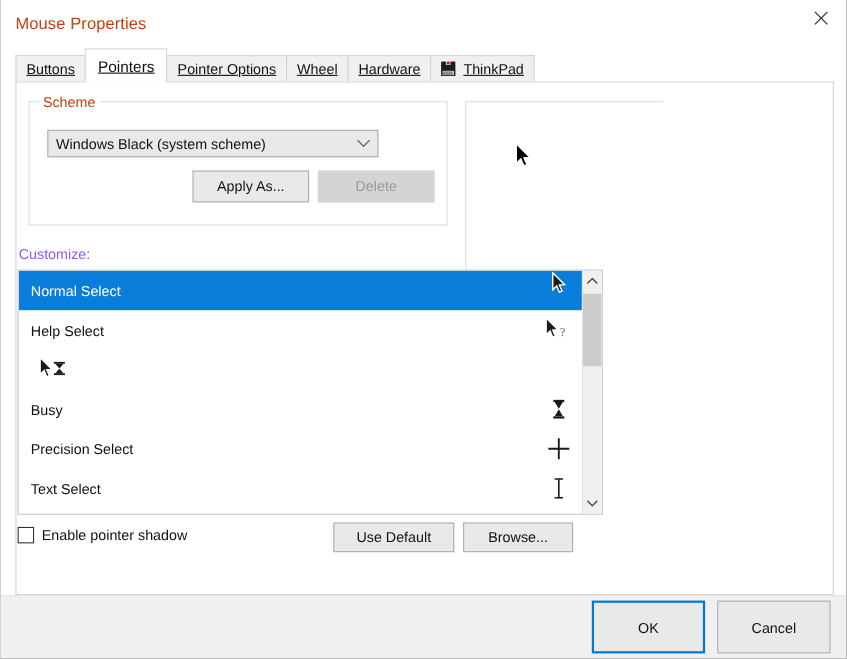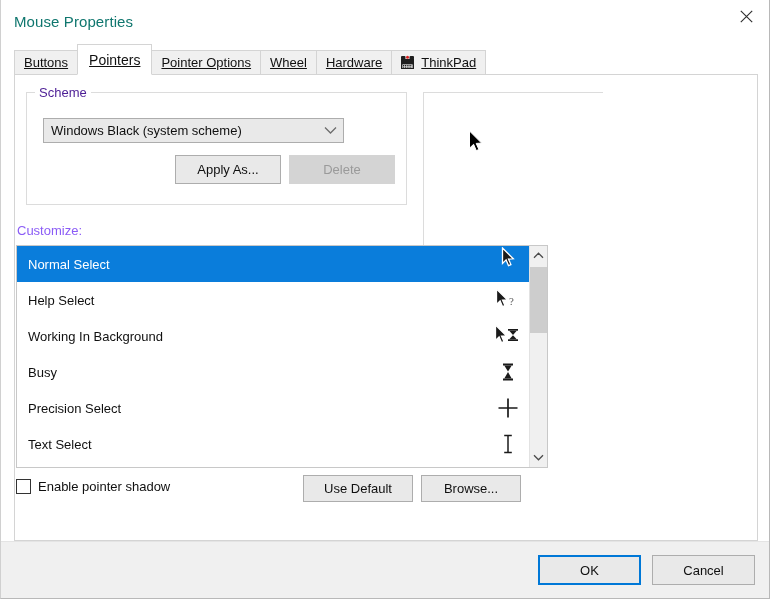--- a/index.html
+++ b/index.html
@@ -34,21 +34,21 @@
   .titlebar {
     height: 42px;
     flex: 0 0 42px;
     display: flex;
     align-items: center;
     background: #ffffff;
     position: relative;
   }
   .title-text {
     font-size: 15px;
-    color: #0f766e;
+    color: #c2410c;
     padding-left: 13px;
     letter-spacing: 0.1px;
   }
   .close-button {
     position: absolute;
     right: 0;
     top: 0;
     width: 46px;
     height: 32px;
     display: flex;
@@ -122,21 +122,21 @@
     border: 1px solid #dcdcdc;
     box-sizing: border-box;
   }
   .groupbox > .gb-legend {
     position: absolute;
     top: -8px;
     left: 8px;
     padding: 0 4px;
     background: #ffffff;
     font-size: 13px;
-    color: #4c1d95;
+    color: #c2410c;
     white-space: nowrap;
   }
 
   #scheme-group {
     left: 11px;
     top: 17px;
     width: 381px;
     height: 113px;
   }
   
@@ -348,21 +348,21 @@
     flex: 0 0 57px;
     background: #f0f0f0;
     border-top: 1px solid #e4e4e4;
     display: flex;
     align-items: center;
     justify-content: flex-end;
     padding-right: 14px;
     gap: 11px;
     box-sizing: border-box;
   }
-  .footer .btn { width: 103px; height: 30px; }
+  .footer .btn { width: 103px; height: 48px; }
 </style>
 </head>
 <body>
 
 <div class="dialog">
 
   <div class="titlebar">
     <div class="title-text">Mouse Properties</div>
     <div class="close-button">
       <svg width="13" height="13" viewBox="0 0 13 13">
@@ -457,21 +457,20 @@
           <span class="row-label">Help Select</span>
           <span class="row-glyph">
             <svg width="26" height="22" viewBox="0 0 26 22" style="margin-top:-2px">
               <path d="M1.5 1 L1.5 16.4 L5.1 12.9 L7.5 18.6 L9.9 17.6 L7.5 12.1 L12.3 11.8 Z" fill="#1a1a1a" stroke="#ffffff" stroke-width="1.3"></path>
               <text x="14" y="17" font-family="Liberation Serif, serif" font-size="11" fill="#555555">?</text>
             </svg>
           </span>
         </div>
 
         <div class="list-row">
-          <span class="row-label">Working In Background</span>
           <span class="row-glyph">
             <svg width="28" height="22" viewBox="0 0 28 22" style="margin-top:-2px">
               <path d="M1.5 1 L1.5 16.4 L5.1 12.9 L7.5 18.6 L9.9 17.6 L7.5 12.1 L12.3 11.8 Z" fill="#1a1a1a" stroke="#ffffff" stroke-width="1.3"></path>
               <g transform="translate(14,5)">
                 <rect x="0" y="0" width="10" height="1.7" fill="#1a1a1a"></rect>
                 <rect x="0" y="10.3" width="10" height="1.7" fill="#1a1a1a"></rect>
                 <path d="M1.3 1.7 L8.7 1.7 L5 6 Z" fill="#1a1a1a"></path>
                 <path d="M1.3 10.3 L8.7 10.3 L5 6.2 Z" fill="#1a1a1a"></path>
               </g>
             </svg>

